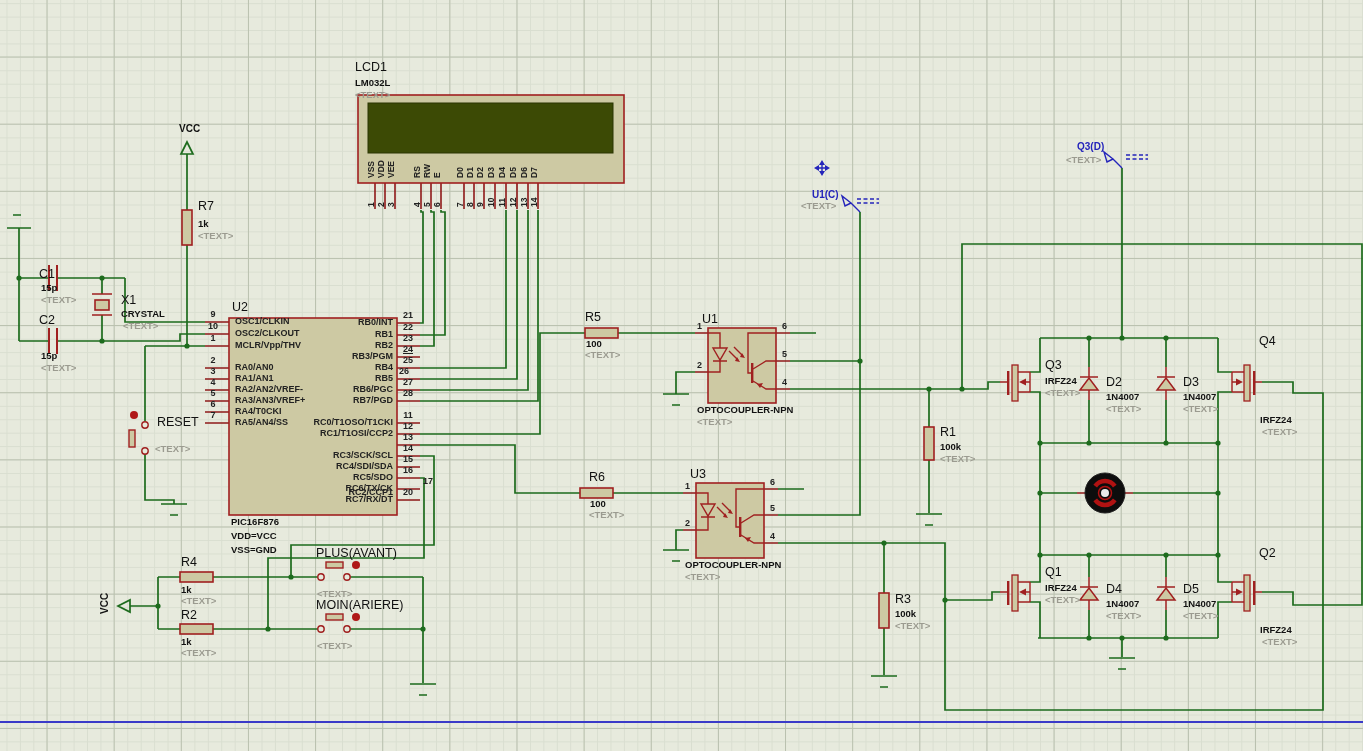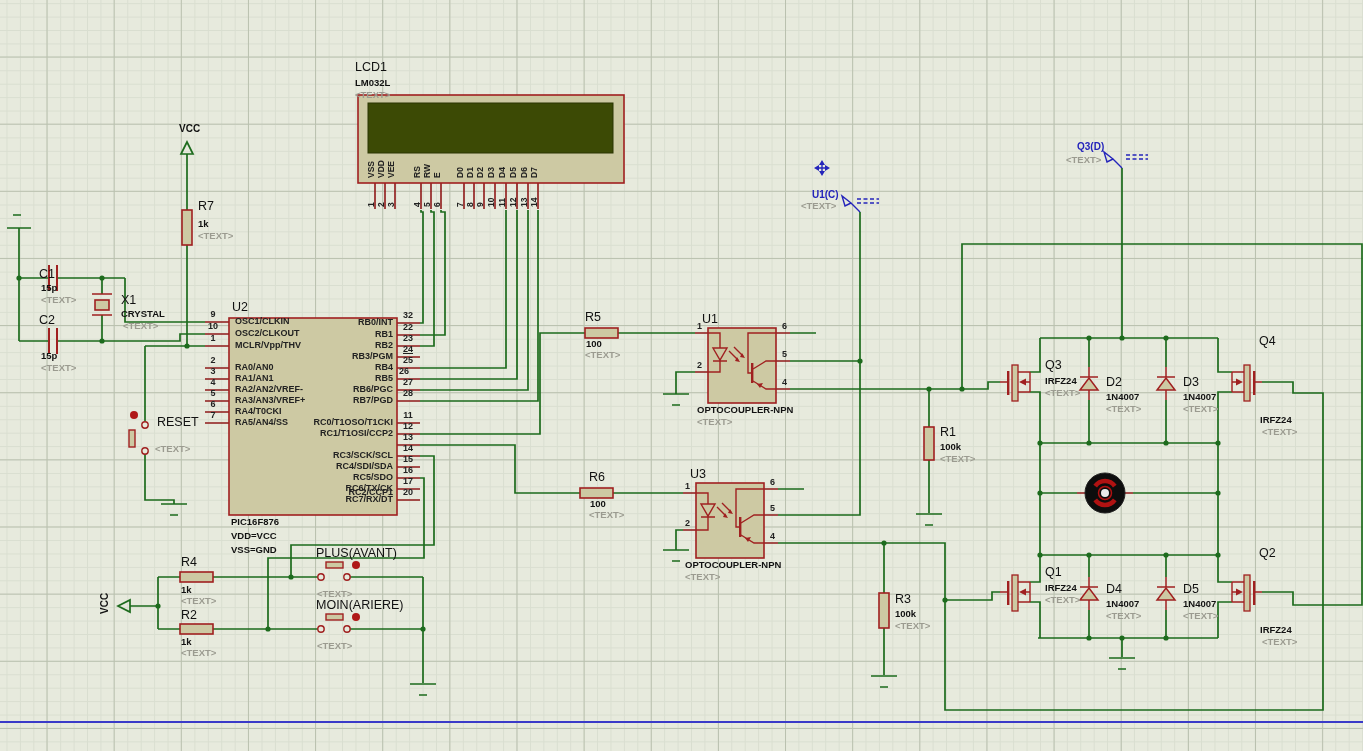--- a/index.html
+++ b/index.html
@@ -384,21 +384,21 @@
       <span class="num" style="left: 203px; top: 367px; width: 20px; text-align: center;">3</span>
       <span class="pin" style="left: 235px; top: 385px;">RA2/AN2/VREF-</span>
       <span class="num" style="left: 203px; top: 378px; width: 20px; text-align: center;">4</span>
       <span class="pin" style="left: 235px; top: 396px;">RA3/AN3/VREF+</span>
       <span class="num" style="left: 203px; top: 389px; width: 20px; text-align: center;">5</span>
       <span class="pin" style="left: 235px; top: 407px;">RA4/T0CKI</span>
       <span class="num" style="left: 203px; top: 400px; width: 20px; text-align: center;">6</span>
       <span class="pin" style="left: 235px; top: 418px;">RA5/AN4/SS</span>
       <span class="num" style="left: 203px; top: 411px; width: 20px; text-align: center;">7</span>
       <span class="pin rr" style="left: 253px; top: 318px; width: 140px;">RB0/INT</span>
-      <span class="num" style="left: 399px; top: 311px; width: 18px; text-align: center;">32</span>
+      <span class="num" style="left: 399px; top: 311px; width: 18px; text-align: center;">21</span>
       <span class="pin rr" style="left: 253px; top: 330px; width: 140px;">RB1</span>
       <span class="num" style="left: 399px; top: 323px; width: 18px; text-align: center;">22</span>
       <span class="pin rr" style="left: 253px; top: 341px; width: 140px;">RB2</span>
       <span class="num" style="left: 399px; top: 334px; width: 18px; text-align: center;">23</span>
       <span class="pin rr" style="left: 253px; top: 352px; width: 140px;">RB3/PGM</span>
       <span class="num" style="left: 399px; top: 345px; width: 18px; text-align: center; text-decoration: underline;">24</span>
       <span class="pin rr" style="left: 253px; top: 363px; width: 140px;">RB4</span>
       <span class="num" style="left: 399px; top: 356px; width: 18px; text-align: center;">25</span>
       <span class="pin rr" style="left: 253px; top: 374px; width: 140px;">RB5</span>
       <span class="num" style="left: 399px; top: 367px; width: 18px; text-align: left;">26</span>
@@ -412,17 +412,17 @@
       <span class="num" style="left: 399px; top: 422px; width: 18px; text-align: center;">12</span>
       <span class="pin rr" style="left: 253px; top: 440px; width: 140px; margin-top: 48px;">RC2/CCP1</span>
       <span class="num" style="left: 399px; top: 433px; width: 18px; text-align: center;">13</span>
       <span class="pin rr" style="left: 253px; top: 451px; width: 140px;">RC3/SCK/SCL</span>
       <span class="num" style="left: 399px; top: 444px; width: 18px; text-align: center;">14</span>
       <span class="pin rr" style="left: 253px; top: 462px; width: 140px;">RC4/SDI/SDA</span>
       <span class="num" style="left: 399px; top: 455px; width: 18px; text-align: center;">15</span>
       <span class="pin rr" style="left: 253px; top: 473px; width: 140px;">RC5/SDO</span>
       <span class="num" style="left: 399px; top: 466px; width: 18px; text-align: center;">16</span>
       <span class="pin rr" style="left: 253px; top: 484px; width: 140px;">RC6/TX/CK</span>
-      <span class="num" style="left: 399px; top: 477px; width: 18px; text-align: center;">17</span>
+      <span class="num" style="left: 399px; top: 477px; width: 18px; text-align: center; padding-left: 20px;">17</span>
       <span class="pin rr" style="left: 253px; top: 495px; width: 140px;">RC7/RX/DT</span>
       <span class="num" style="left: 399px; top: 488px; width: 18px; text-align: center;">20</span>
     </div>
 </div>
 
 </body></html>

